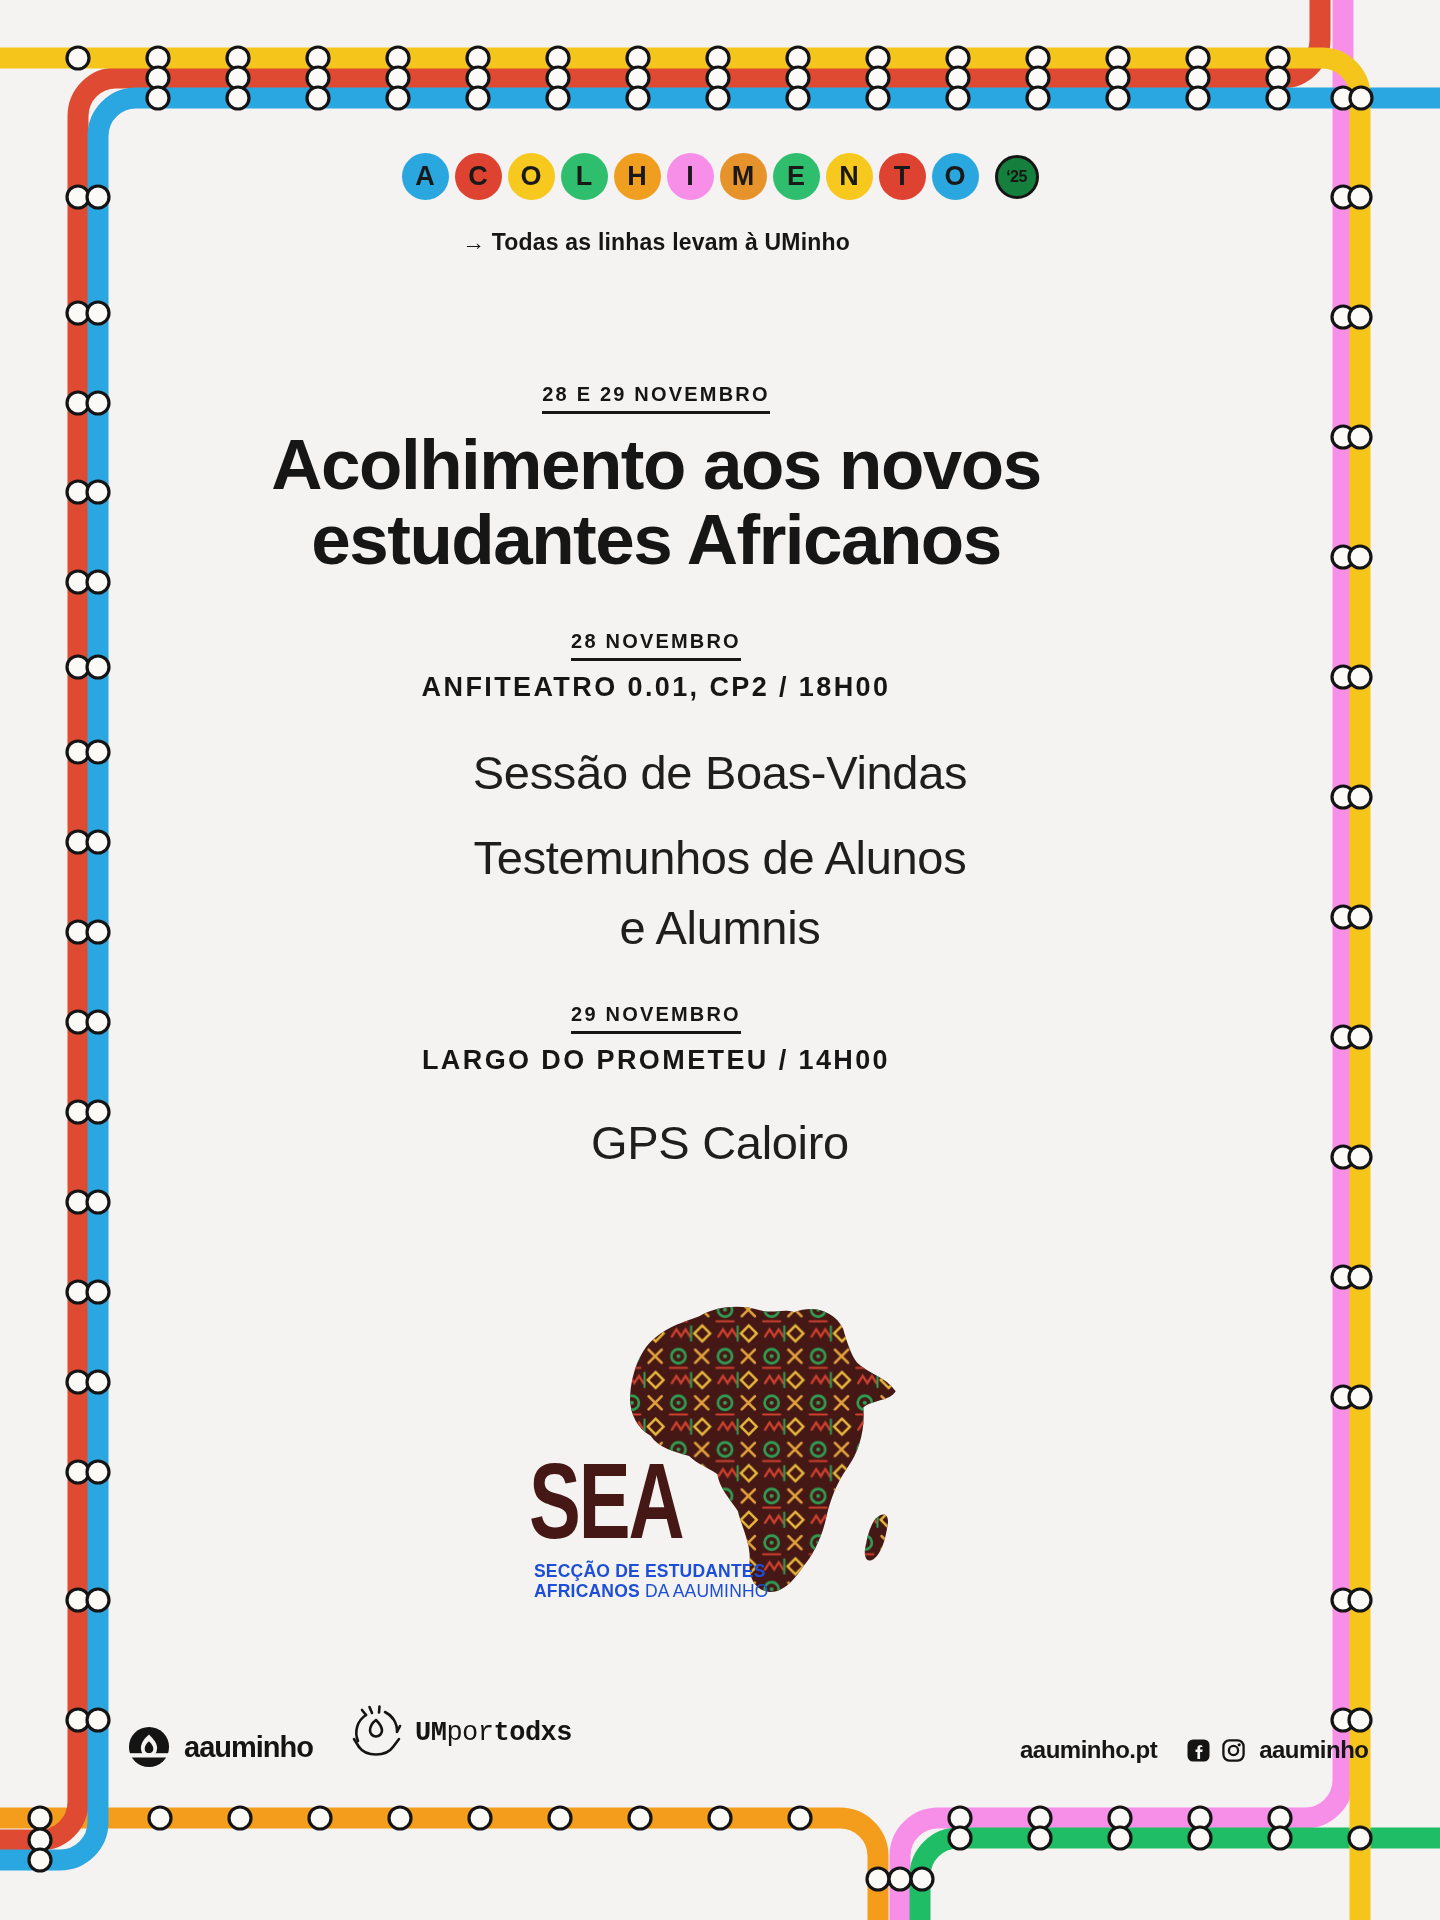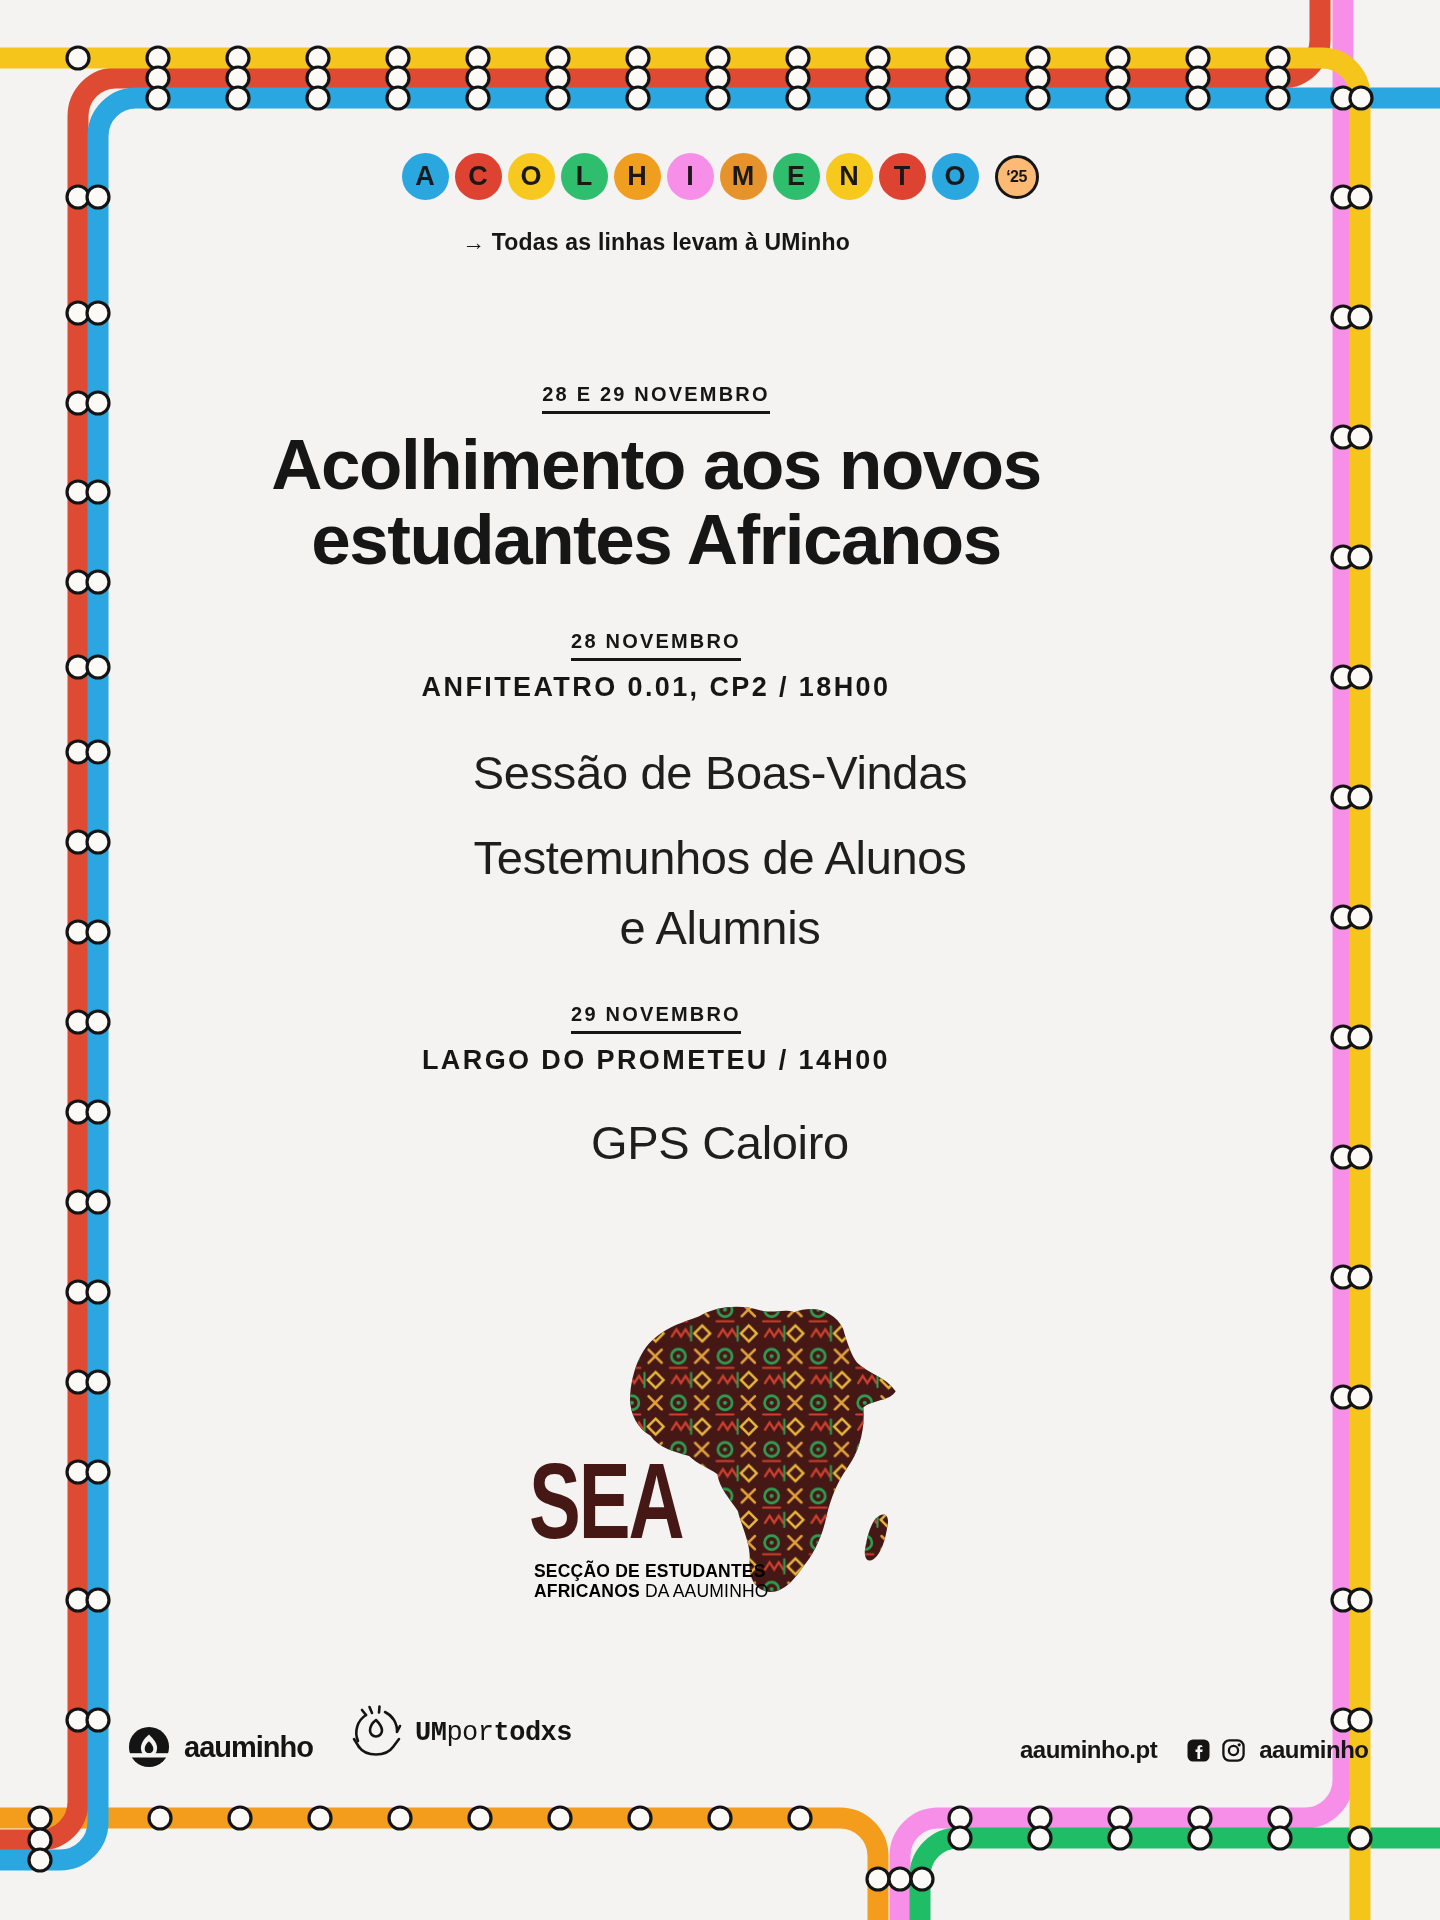--- a/index.html
+++ b/index.html
@@ -8,21 +8,21 @@
     background:#F4F3F1;overflow:hidden;
     font-family:"Liberation Sans","DejaVu Sans",sans-serif;color:#161616;
   }
   #metro-svg{position:absolute;left:0;top:0;width:1440px;height:1920px;}
   .abs-center{position:absolute;left:0;width:1312px;text-align:center;}
 
   
   .badge-row{position:absolute;top:153px;left:0;width:1440px;display:flex;justify-content:center;align-items:center;gap:6px;}
   .badge-circle{width:47px;height:47px;border-radius:50%;display:flex;align-items:center;justify-content:center;
     font-weight:bold;font-size:27px;color:#191919;}
-  .badge-year{width:38px;height:38px;border-radius:50%;background:#fdba74;border:3px solid #161616;
+  .badge-year{width:38px;height:38px;border-radius:50%;background:#15803d;border:3px solid #161616;
     display:flex;align-items:center;justify-content:center;font-weight:bold;font-size:16px;margin-left:10px;letter-spacing:-0.5px;}
 
   .tagline{top:229px;font-size:23px;font-weight:bold;letter-spacing:0.2px;}
 
   .underline{display:inline-block;border-bottom:3.5px solid #161616;padding-bottom:5px;
     font-weight:bold;font-size:20px;letter-spacing:2.2px;}
   .pos-dates{top:383px;}
   .main-title{top:428px;font-size:71px;font-weight:bold;letter-spacing:-1.5px;line-height:1.05;}
 
   .pos-date1{top:630px;}
@@ -34,21 +34,21 @@
 
   .venue{font-size:27px;font-weight:bold;letter-spacing:2.4px;}
   .items{position:absolute;left:0;width:1440px;display:flex;flex-direction:column;align-items:center;gap:14px;}
   .item{font-size:47px;font-weight:400;color:#1e1e1e;line-height:1.5;letter-spacing:-0.3px;
     text-align:center;white-space:pre-line;}
 
   
   .sea-map{position:absolute;left:612px;top:1298px;width:300px;height:314px;}
   .sea-acronym{position:absolute;left:529px;top:1447px;font-size:108px;font-weight:bold;color:#451815;
     letter-spacing:-3px;transform:scaleX(0.72);transform-origin:left top;line-height:1;}
-  .sea-tagline{position:absolute;left:534px;top:1561px;color:#000000;font-size:17.5px;font-weight:bold;
+  .sea-tagline{position:absolute;left:534px;top:1561px;color:#1d4ed8;font-size:17.5px;font-weight:bold;
     line-height:1.15;letter-spacing:0.2px;}
   .sea-tagline .light{font-weight:normal;}
 
   
   .brand-left{position:absolute;left:128px;top:1726px;display:flex;align-items:center;gap:14px;}
   .brand-label{font-size:29px;font-weight:bold;letter-spacing:-1px;color:#141414;}
   .umportodxs{position:absolute;left:347px;top:1704px;display:flex;align-items:center;gap:10px;font-family:Liberation Mono, monospace;}
   .um-label{font-size:27px;color:#141414;letter-spacing:-0.5px;}
   .um-label b{font-weight:bold;}
   .footer-right{position:absolute;top:1736px;left:1020px;display:flex;align-items:center;gap:12px;}

